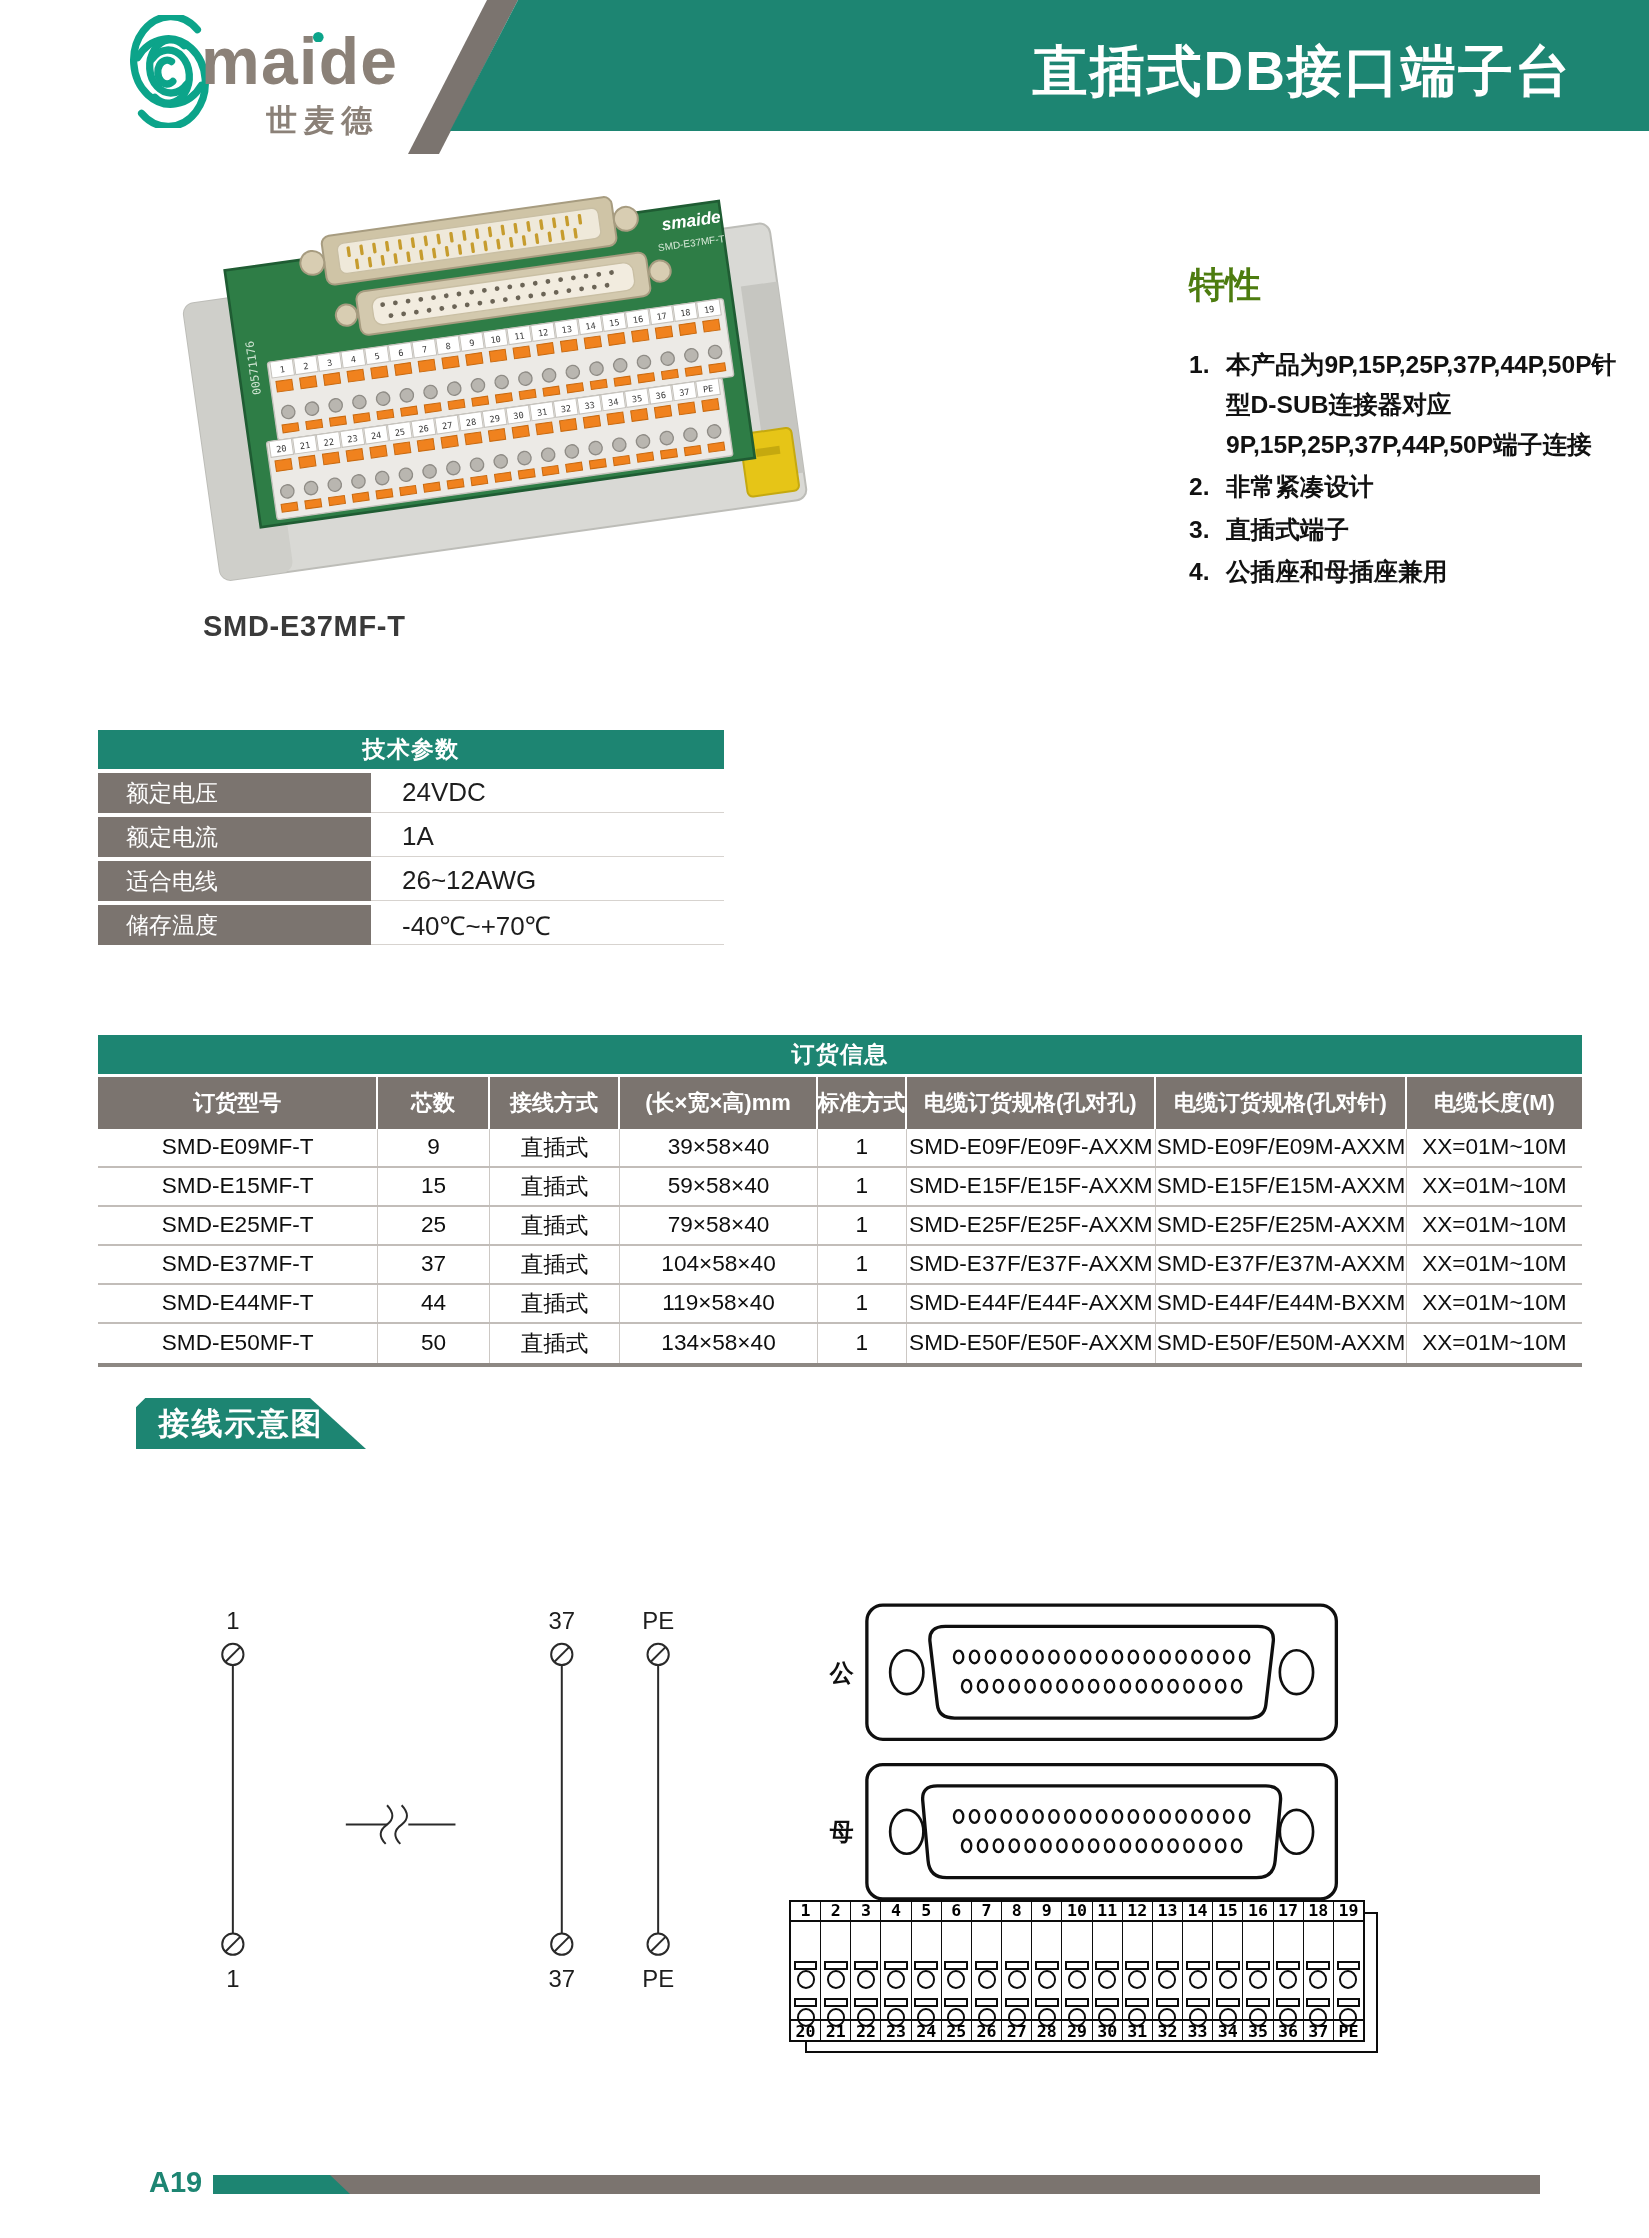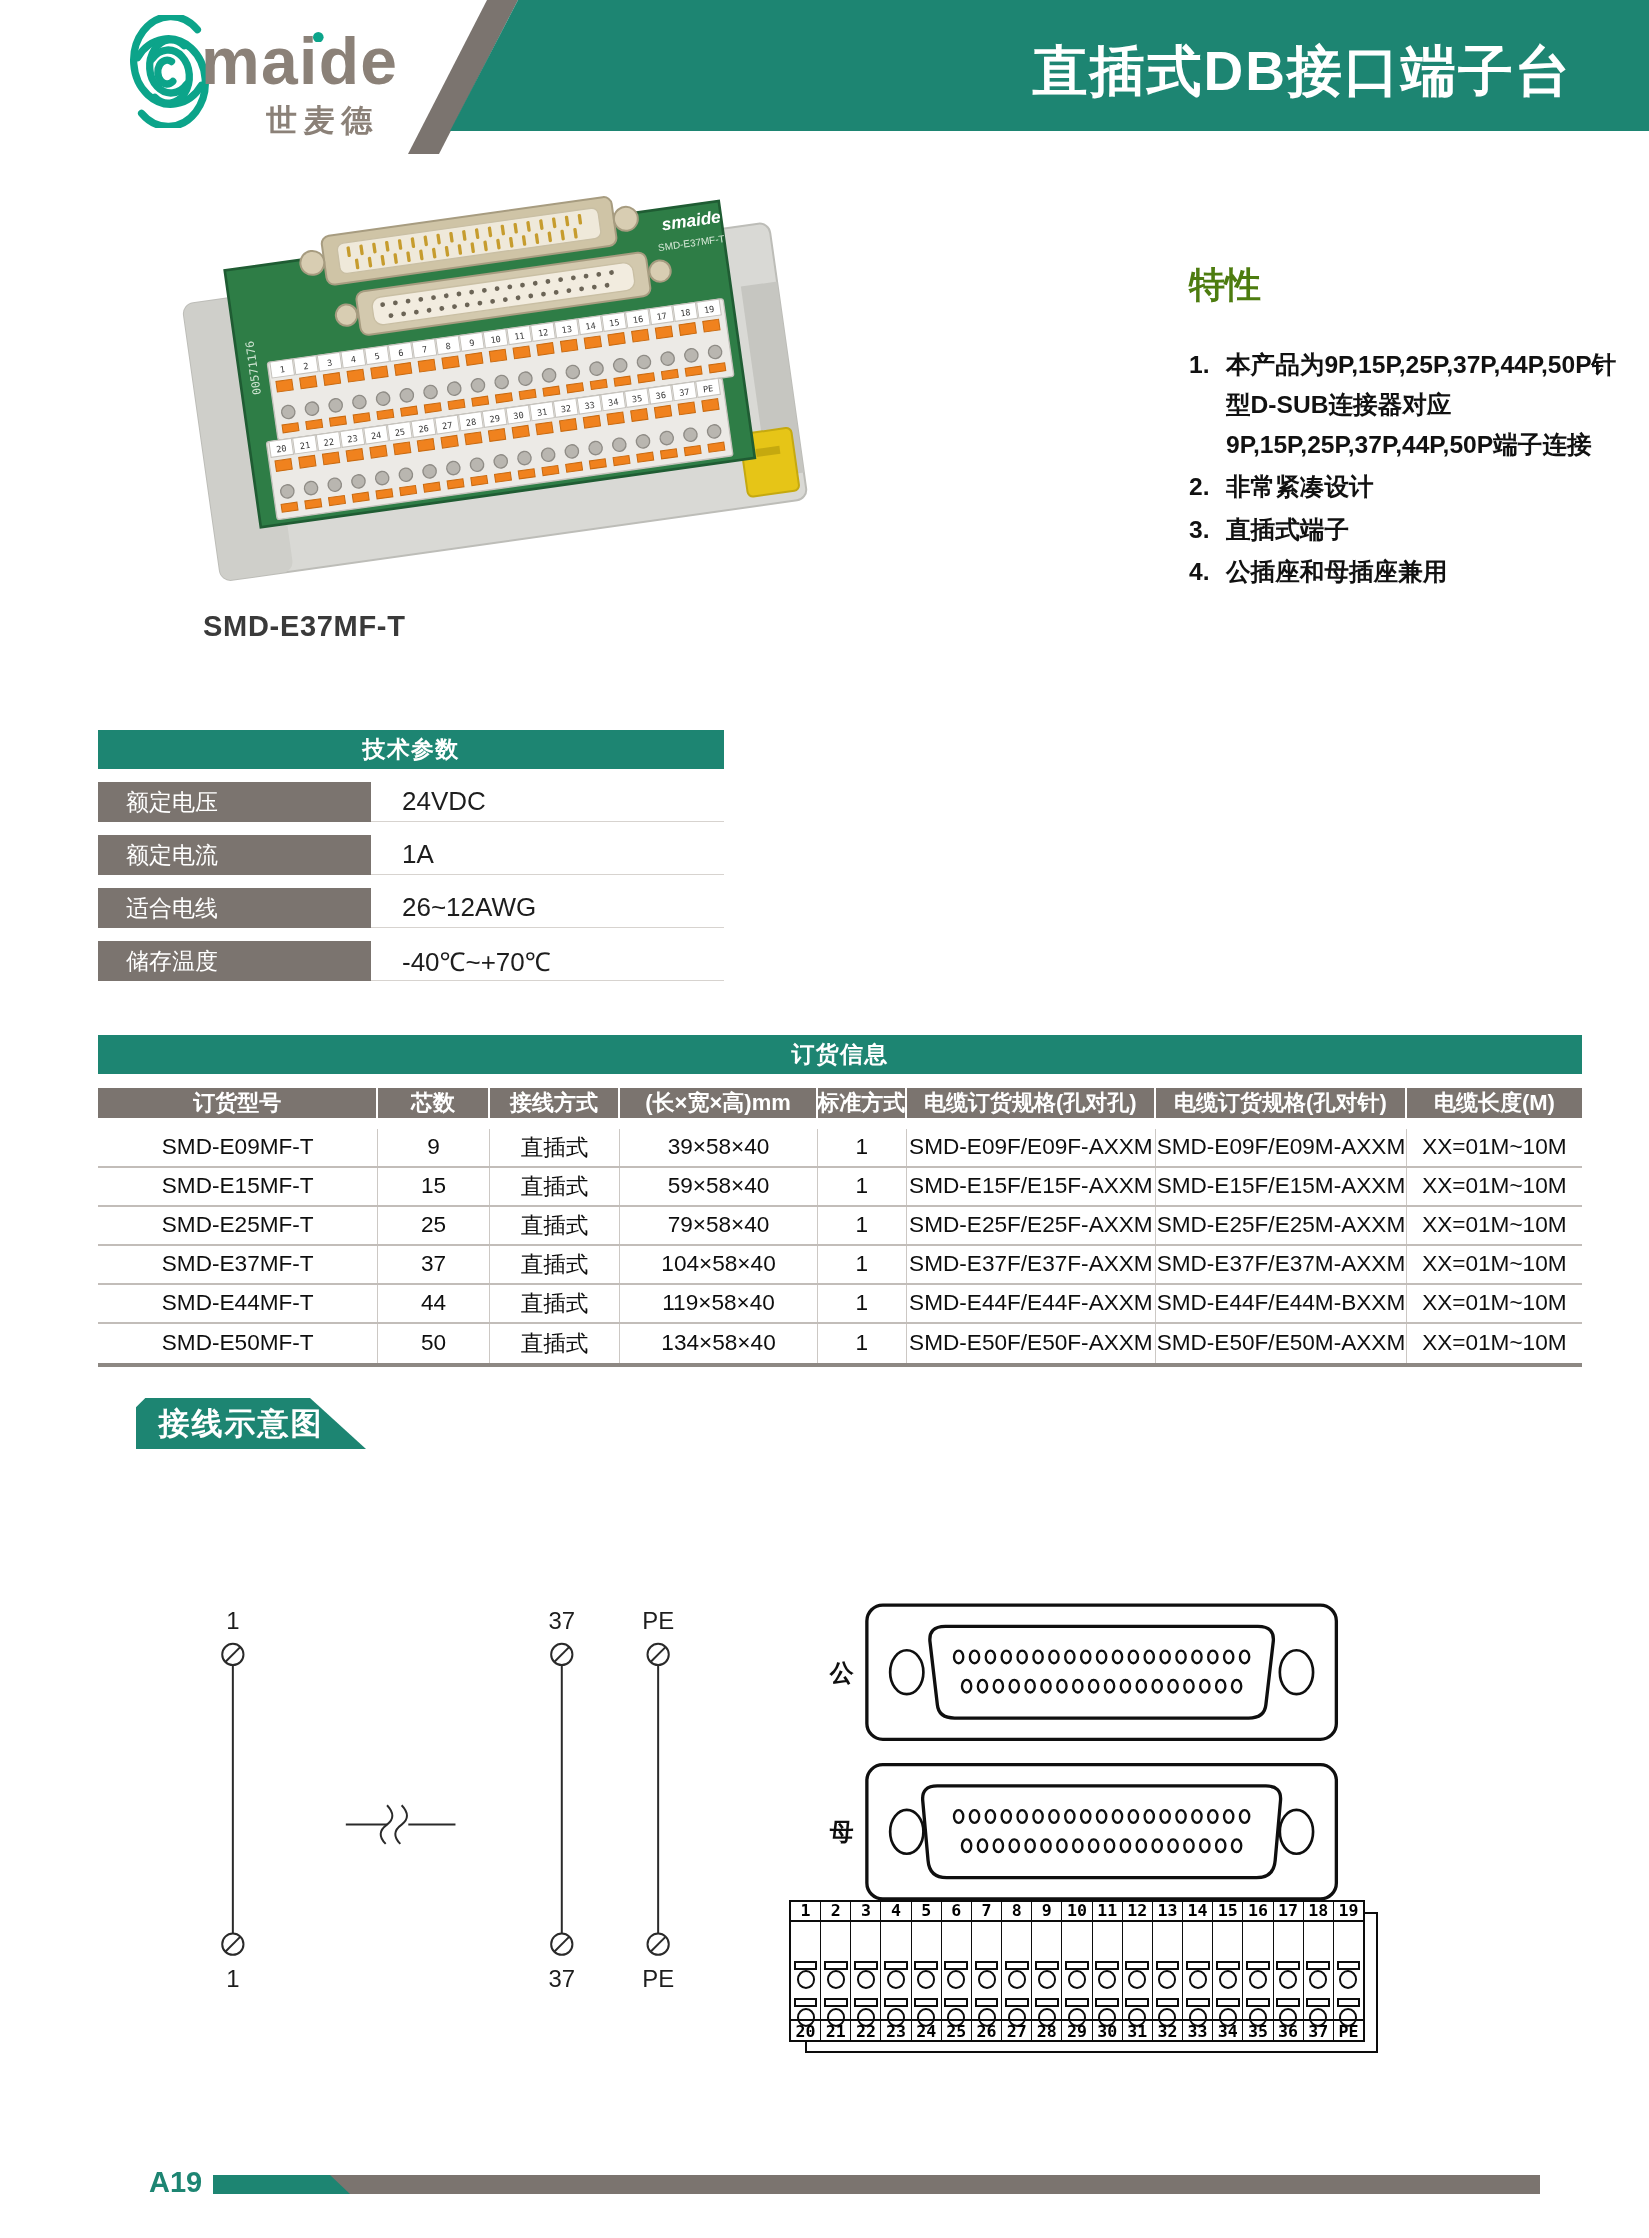--- a/index.html
+++ b/index.html
@@ -29,29 +29,29 @@
   .features { position:absolute; left:1189px; top:261px; width:432px; }
   .features h2 { color:#4d7c0f; font-size:36px; font-weight:800; margin-bottom:35px; }
   .feat-item { display:flex; font-size:24.6px; font-weight:600; color:#111; line-height:1.62; margin-bottom:2.7px; }
   .feat-num { width:37px; flex:0 0 37px; }
   .feat-text { flex:1; }
 
   
   .tech { position:absolute; left:98px; top:730px; width:626px; }
   .tbl-title { height:39px; background:#1D8572; color:#fff; font-size:23px; font-weight:700;
     display:flex; align-items:center; justify-content:center; letter-spacing:1.3px; }
-  .tech-row { display:flex; height:40px; margin-top:13px; }
+  .tech-row { display:flex; height:40px; margin-top:4px; }
   .tech-label { width:273px; background:#7B746F; color:#fff; font-size:23px; font-weight:500;
     display:flex; align-items:center; padding-left:28px; }
   .tech-value { flex:1; background:#fff; color:#1d1d1d; font-size:26px;
     display:flex; align-items:center; padding-left:31px; border-bottom:1.3px solid #d7d3cf; }
 
   
   .order { position:absolute; left:98px; top:1035px; width:1484px; }
-  .order-head { display:flex; height:52px; margin-top:2.7px;align-items:center; }
+  .order-head { display:flex; height:52px; margin-top:2.7px; }
   .oh-cell { background:#7B746F; color:#fff; font-size:22px; font-weight:600; display:flex;
     align-items:center; justify-content:center; border-right:2px solid #fff; white-space:nowrap; }
   .oh-cell:last-child { border-right:none; }
   .order-body { border-bottom:4.7px solid #8d8883; }
   .order-row { display:flex; height:39px; border-bottom:2px solid #c2bdb9; }
   .order-row:last-child { border-bottom:none; }
   .ob-cell { font-size:22.6px; color:#0e0e0e; display:flex; align-items:center; justify-content:center;
     border-right:1.3px solid #ccc8c4; white-space:nowrap; }
   .ob-cell:last-child { border-right:none; }
 

